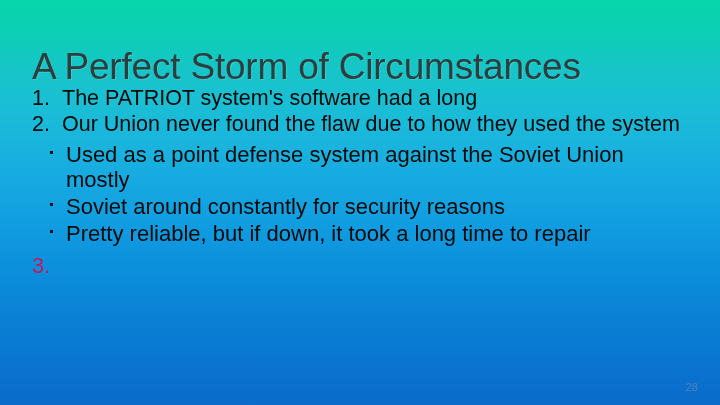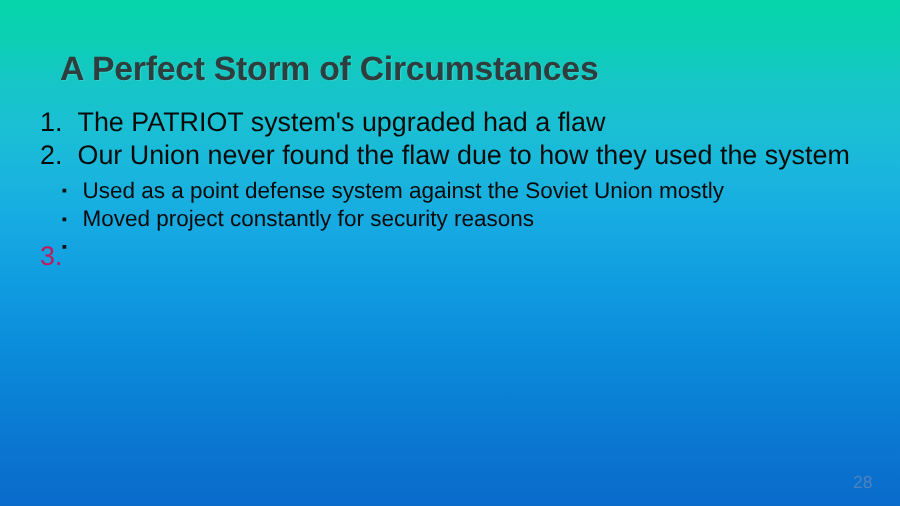--- a/index.html
+++ b/index.html
@@ -24,25 +24,25 @@
         #0a7fd4 80%,
         #0a72cf 92%,
         #0a6bcb 100%);
     font-family: "Liberation Sans", sans-serif;
     -webkit-font-smoothing: antialiased;
   }
 
   
   .title {
     position: absolute;
-    left: 48px;
+    left: 32px;
     top: 23px;
     width: 660px;
-    font-size: 27px;
-    font-weight: bold;
+    font-size: 37px;
+    font-weight: normal;
     line-height: 1.05;
     color: #2e3d3d;
     letter-spacing: -0.2px;
     text-shadow: 1px 1px 0 rgba(255,255,255,0.13);
     white-space: nowrap;
   }
 
   
   .body {
     position: absolute;
@@ -70,21 +70,21 @@
     color: inherit;
   }
   .lvl1.red, .lvl1.red .marker {
     color: #c4185c;
   }
 
   .lvl2 {
     position: relative;
     padding-left: 66px;
     padding-right: 40px;
-    font-size: 18px;
+    font-size: 22px;
     line-height: 1.14;
     color: #0a0a0a;
     margin-bottom: 2px;
   }
   .lvl2 .dot {
     position: absolute;
     left: 50px;
     top: 9px;
     width: 3px;
     height: 3px;
@@ -92,58 +92,59 @@
   }
 
   .spacer-sm { height: 4px; }
   .spacer-md { height: 6px; }
 
   
   .slide-number {
     position: absolute;
     right: 22px;
     bottom: 12px;
-    font-size: 14px;
+    font-size: 11px;
     color: #5b86b8;
     opacity: 0.85;
   }
 </style>
 </head>
 <body>
 
 <div id="slide">
 
   <h1 class="title">A Perfect Storm of Circumstances</h1>
 
   <div class="body">
 
     <div class="lvl1">
       <span class="marker">1.</span>
-      <span>The PATRIOT system's upgraded had a flaw</span>
+      <span>The PATRIOT system's software had a long</span>
     </div>
 
     <div class="lvl1">
       <span class="marker">2.</span>
       <span>Our Union never found the flaw due to how they used the system</span>
     </div>
 
     <div class="spacer-sm"></div>
 
     <div class="lvl2">
       <span class="dot"></span>
       <span>Used as a point defense system against the Soviet Union mostly</span>
     </div>
 
     <div class="lvl2">
       <span class="dot"></span>
-      <span>Moved project constantly for security reasons</span>
+      <span>Soviet around constantly for security reasons</span>
     </div>
 
     <div class="lvl2">
       <span class="dot"></span>
+      <span>Pretty reliable, but if down, it took a long time to repair</span>
     </div>
 
     <div class="spacer-md"></div>
 
     <div class="lvl1 red">
       <span class="marker">3.</span>
     </div>
 
   </div>
 

